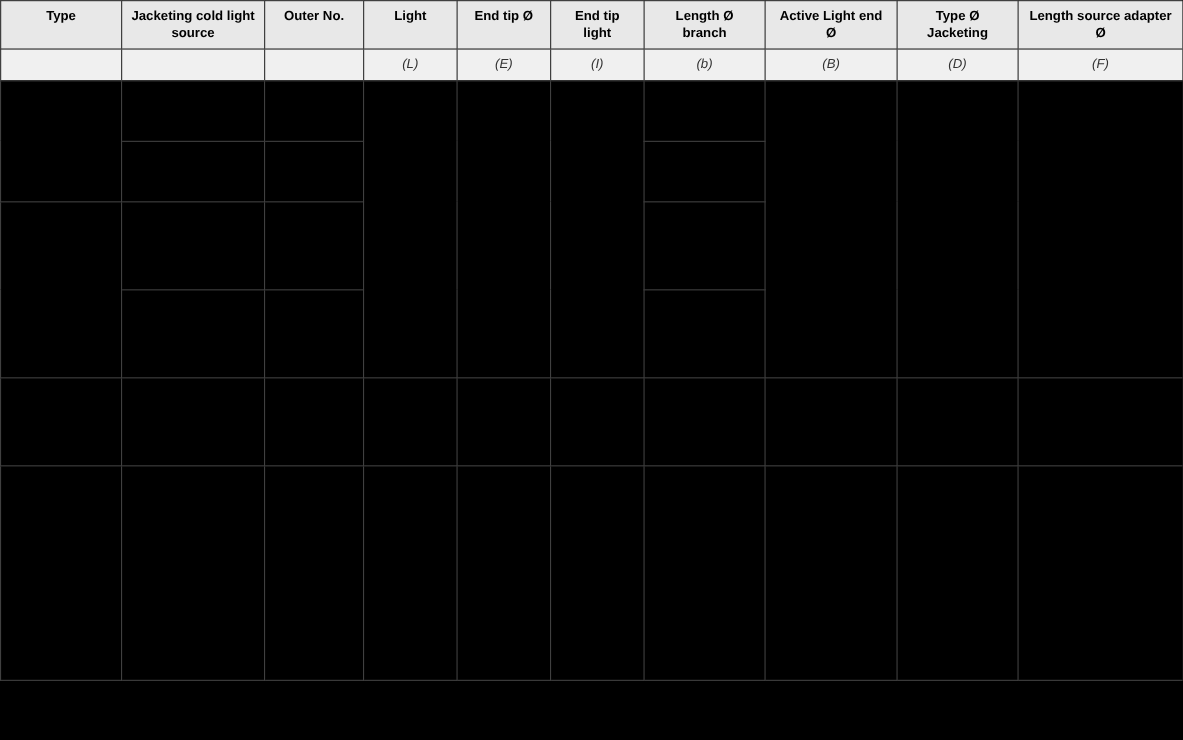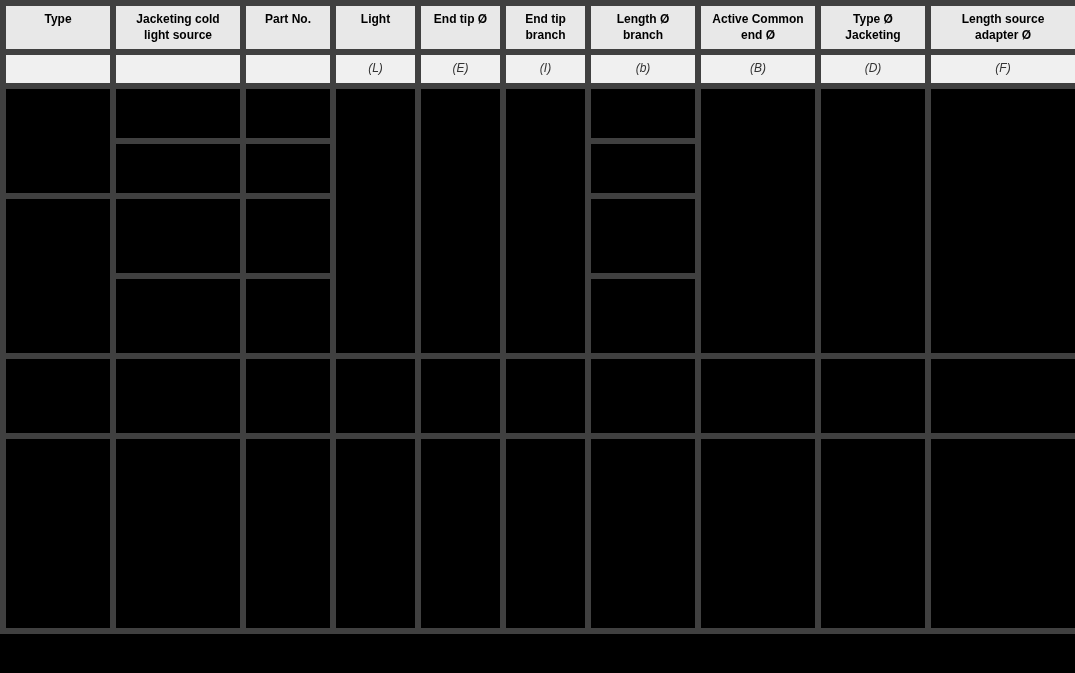--- a/index.html
+++ b/index.html
@@ -21,21 +21,21 @@
       background: #000;
     }
 
     table {
       width: 1075px;
       border-collapse: collapse;
       table-layout: fixed;
     }
 
     th, td {
-      border: 6px solid #404040;
+      border: 1px solid #404040;
       padding: 6px 8px;
       vertical-align: top;
       color: #000;
     }
 
     thead th {
       background: #e8e8e8;
       color: #000;
       font-weight: bold;
       font-size: 12px;
@@ -93,26 +93,26 @@
         <col>
         <col>
         <col>
         <col>
         <col>
     </colgroup>
     <thead>
       <tr>
         <th>Type</th>
         <th>Jacketing cold light source</th>
-        <th>Part No.</th>
+        <th>Outer No.</th>
         <th>Light</th>
         <th>End tip Ø</th>
-        <th>End tip branch</th>
+        <th>End tip light</th>
         <th>Length Ø branch</th>
-        <th>Active Common end  Ø</th>
+        <th>Active Light end  Ø</th>
         <th>Type Ø Jacketing</th>
         <th>Length source adapter Ø</th>
       </tr>
       <tr>
         <th></th>
         <th></th>
         <th></th>
         <th>(L)</th>
         <th>(E)</th>
         <th>(I)</th>

